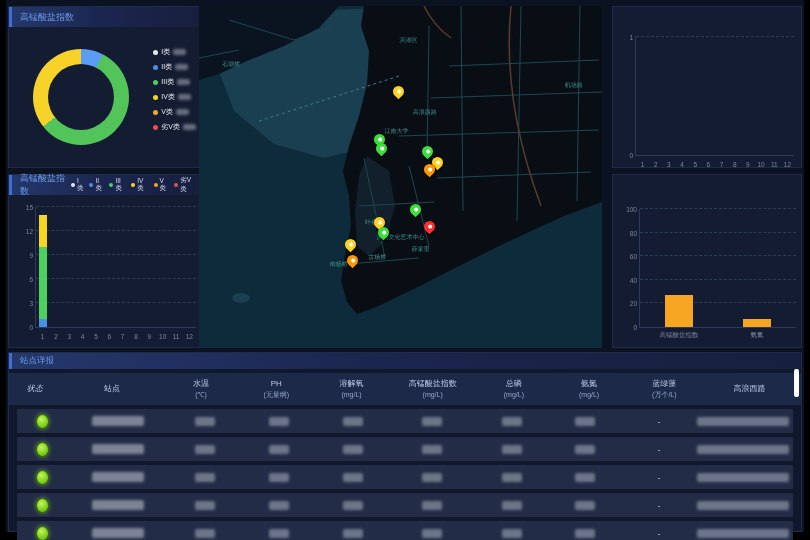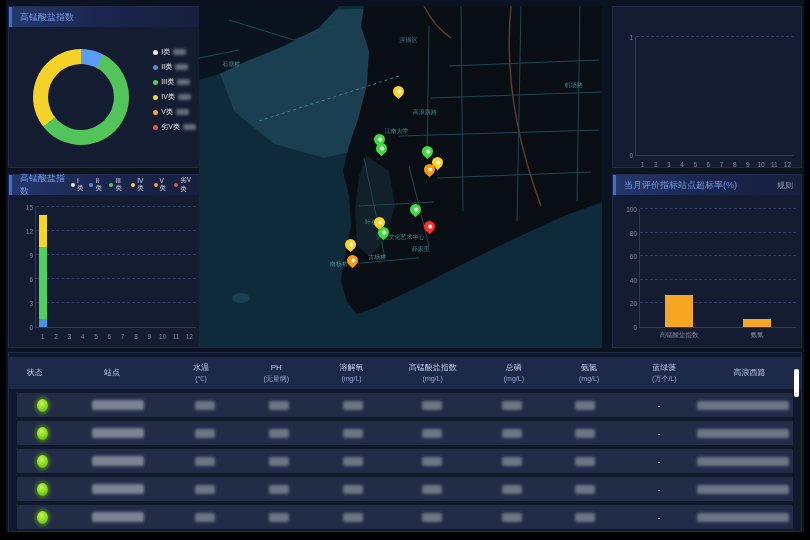--- a/index.html
+++ b/index.html
@@ -258,25 +258,20 @@
       <div class="xlab" style="left: 54.1667%;">7</div>
       <div class="xlab" style="left: 62.5%;">8</div>
       <div class="xlab" style="left: 70.8333%;">9</div>
       <div class="xlab" style="left: 79.1667%;">10</div>
       <div class="xlab" style="left: 87.5%;">11</div>
       <div class="xlab" style="left: 95.8333%;">12</div>
     </div>
 </div>
 
 <div class="panel" style="left:612px;top:174px;width:190px;height:174px;">
-  <div class="panel-hd">
-    <span>当月评价指标站点超标率(%)</span>
-    <span class="spacer"></span>
-    <span class="hd-action">规则</span>
-  </div>
   <div class="plot" style="left:26px;top:34px;width:156px;height:118px;">
       <div class="gline gl0" style="bottom: 0%;"></div>
       <div class="ylab" style="bottom: calc(0% + 0px); transform: translateY(50%);">0</div>
       <div class="gline" style="bottom: 20%;"></div>
       <div class="ylab" style="bottom: calc(20% + 0px); transform: translateY(50%);">20</div>
       <div class="gline" style="bottom: 40%;"></div>
       <div class="ylab" style="bottom: calc(40% + 0px); transform: translateY(50%);">40</div>
       <div class="gline" style="bottom: 60%;"></div>
       <div class="ylab" style="bottom: calc(60% + 0px); transform: translateY(50%);">60</div>
       <div class="gline" style="bottom: 80%;"></div>
@@ -284,22 +279,25 @@
       <div class="gline" style="bottom: 100%;"></div>
       <div class="ylab" style="bottom: calc(100% + 0px); transform: translateY(50%);">100</div>
       <div class="xlab" style="left: 25%;">高锰酸盐指数</div>
       <div class="xlab" style="left: 75%;">氨氮</div>
       <div class="bar" style="left: calc(25% - 14px); width: 28px; bottom: 0px; height: 27%; background: rgb(246, 166, 35);"></div>
       <div class="bar" style="left: calc(75% - 14px); width: 28px; bottom: 0px; height: 7%; background: rgb(246, 166, 35);"></div>
     </div>
 </div>
 
 <div class="panel" style="left:8px;top:352px;width:794px;height:180px;background:#10182c;">
+  <div class="panel-hd" style="height:16px;">
+    <span style="font-size:8.5px">站点详报</span>
+  </div>
   <div class="t-head" id="t-head">
-      <div class="t-col" style="width: 6.5%;">
+      <div class="t-col" style="width: 6.5%; font-style: italic;">
         <div>状态</div>
       </div>
       <div class="t-col" style="width: 13%;">
         <div>站点</div>
       </div>
       <div class="t-col" style="width: 9.5%;">
         <div>水温</div>
         <div class="unit">(℃)</div>
       </div>
       <div class="t-col" style="width: 9.5%;">

